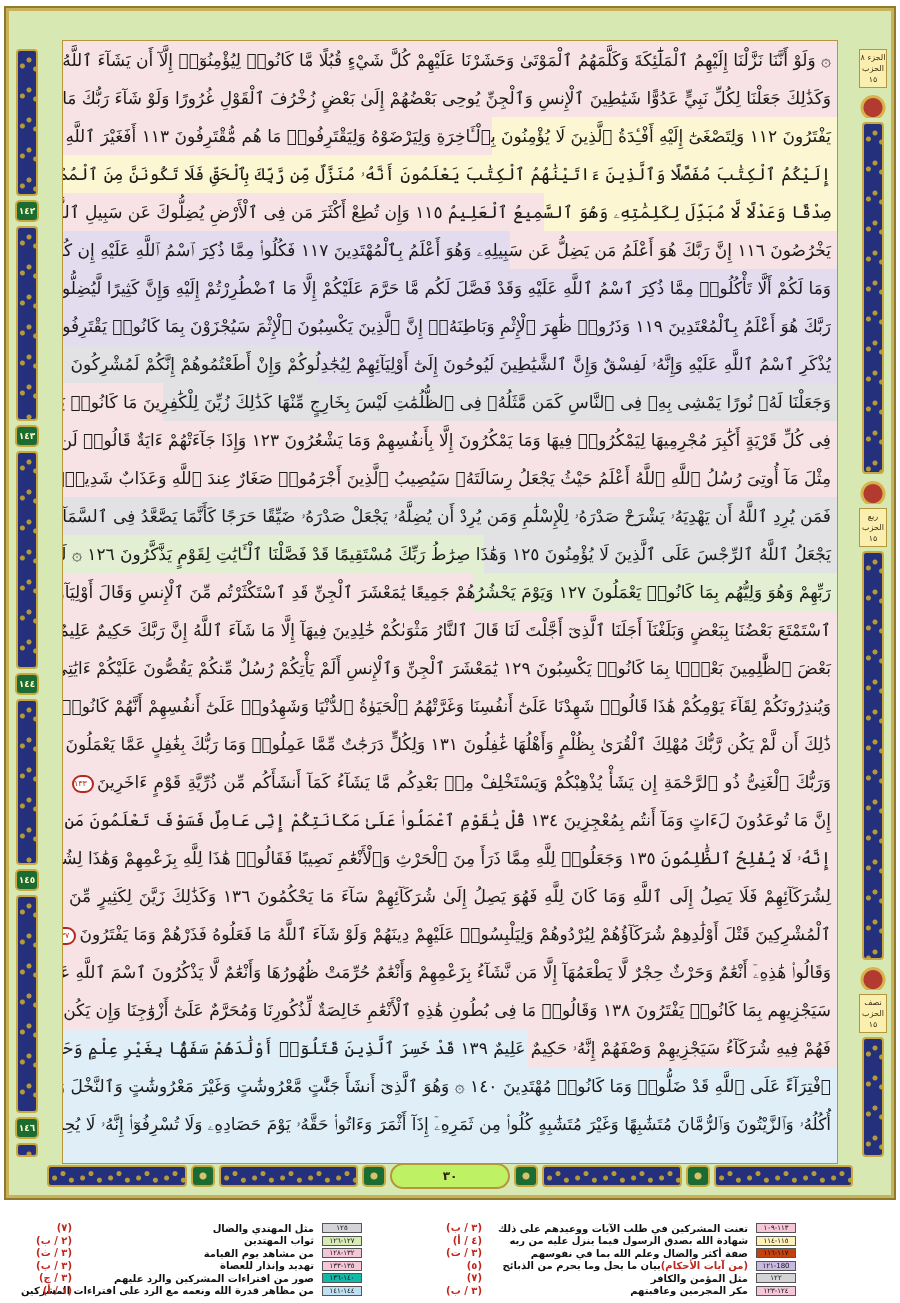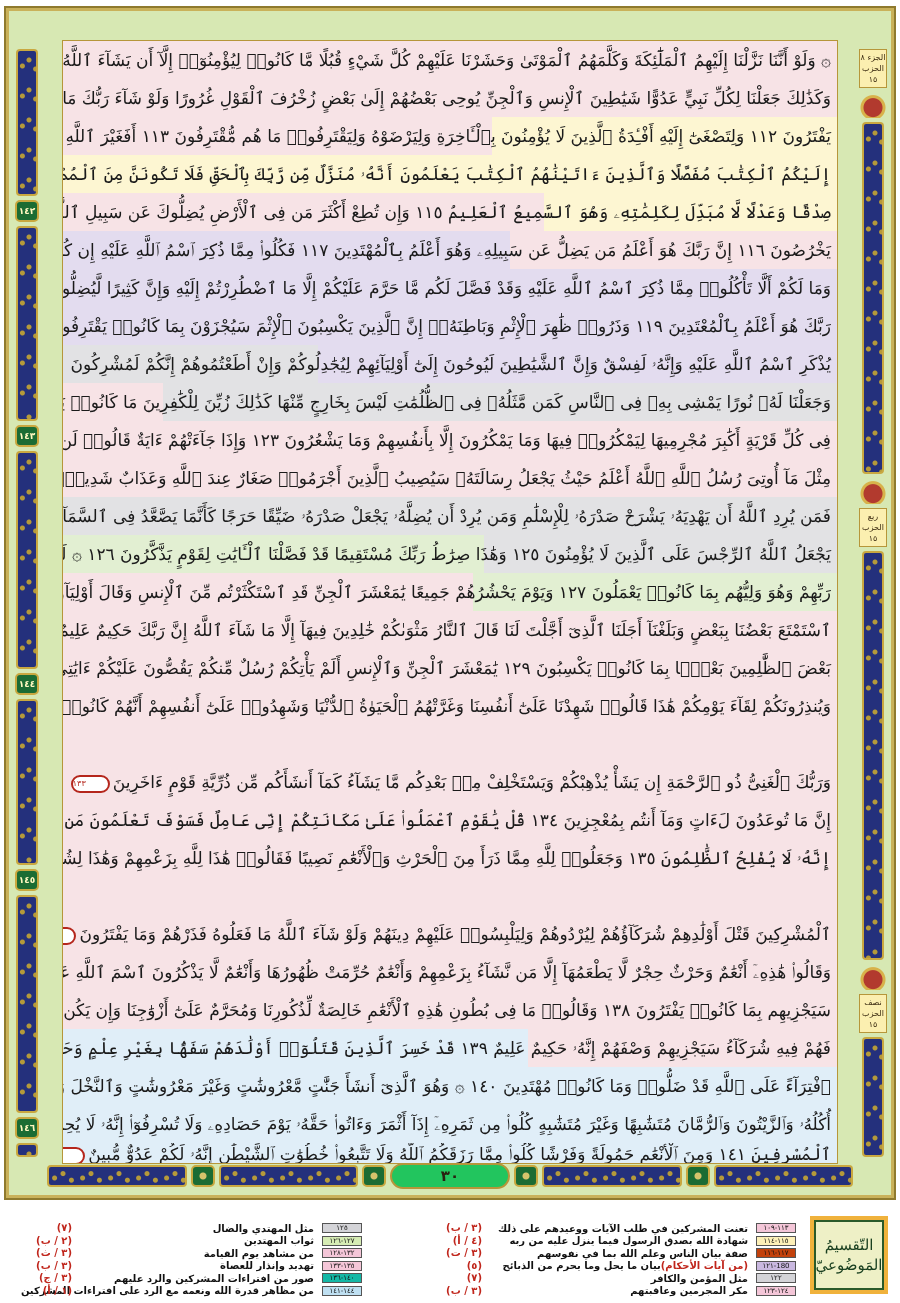--- a/index.html
+++ b/index.html
@@ -48,23 +48,23 @@
     background-image: radial-gradient(circle at 50% 50%, #d6c36b 0 3px, transparent 4px);
   }
   .title-cartouche {
     flex: 0 0 150px; height: 26px;
     background: #fbefb0; border: 2px solid #b6963a; border-radius: 14px;
     display: flex; align-items: center; justify-content: center;
     font-family: "DejaVu Serif", serif; font-size: 14px; color: #2a2010;
   }
   .page-cartouche {
     flex: 0 0 120px; height: 26px;
-    background: #22c55e; border: 2px solid #b6963a; border-radius: 14px;
+    background: #bef264; border: 2px solid #b6963a; border-radius: 14px;
     display: flex; align-items: center; justify-content: center;
-    font-family: "DejaVu Sans", sans-serif; font-size: 15px; font-weight: bold; color: #2a2010;
+    font-family: "DejaVu Sans", sans-serif; font-size: 12px; font-weight: bold; color: #2a2010;
   }
 
   .side-medal {
     width: 24px; height: 22px; flex: 0 0 auto;
     background: #1b6c33; border: 2px solid #c9a840; border-radius: 5px;
     color: #fff7c0; font-size: 9px; font-weight: bold;
     display: flex; align-items: center; justify-content: center;
   }
   .side-info {
     width: 28px; flex: 0 0 auto;
@@ -84,21 +84,21 @@
     overflow: hidden;
   }
   .section-bg { position: absolute; }
   .verse-line {
     position: absolute; left: 0; right: 0; height: 38px;
     direction: rtl; text-align: justify; text-align-last: justify;
     font-family: "DejaVu Serif", serif; font-size: 17px; color: #1a1a1a;
     padding: 0 6px; line-height: 38px; white-space: nowrap; overflow: hidden;
   }
   .ayah-marker {
-    display: inline-block; width: 39px; height: 18px; border-radius: 9px;
+    display: inline-block; width: 22px; height: 18px; border-radius: 9px;
     border: 2px solid #b5261c; background: #fff; color: #b5261c;
     font-size: 8px; line-height: 14px; text-align: center; vertical-align: middle;
     direction: ltr; margin: 0 3px; font-family: "DejaVu Sans", sans-serif;
   }
 
   
   .legend {
     position: absolute; left: 0; top: 1208px; width: 900px; height: 95px;
     font-family: "DejaVu Sans", sans-serif;
   }
@@ -212,52 +212,47 @@
   <div class="verse-line" style="top:304px"><span>يُذْكَرِ ٱسْمُ ٱللَّهِ عَلَيْهِ وَإِنَّهُۥ لَفِسْقٌ وَإِنَّ ٱلشَّيَٰطِينَ لَيُوحُونَ إِلَىٰٓ أَوْلِيَآئِهِمْ لِيُجَٰدِلُوكُمْ وَإِنْ أَطَعْتُمُوهُمْ إِنَّكُمْ لَمُشْرِكُونَ ١٢١ أَوَمَن كَانَ مَيْتًا فَأَحْيَيْنَٰهُ</span></div>
   <div class="verse-line" style="top:342px"><span>وَجَعَلْنَا لَهُۥ نُورًا يَمْشِى بِهِۦ فِى ٱلنَّاسِ كَمَن مَّثَلُهُۥ فِى ٱلظُّلُمَٰتِ لَيْسَ بِخَارِجٍ مِّنْهَا كَذَٰلِكَ زُيِّنَ لِلْكَٰفِرِينَ مَا كَانُوا۟ يَعْمَلُونَ ١٢٢ وَكَذَٰلِكَ جَعَلْنَا</span></div>
   <div class="verse-line" style="top:380px"><span>فِى كُلِّ قَرْيَةٍ أَكَٰبِرَ مُجْرِمِيهَا لِيَمْكُرُوا۟ فِيهَا وَمَا يَمْكُرُونَ إِلَّا بِأَنفُسِهِمْ وَمَا يَشْعُرُونَ ١٢٣ وَإِذَا جَآءَتْهُمْ ءَايَةٌ قَالُوا۟ لَن نُّؤْمِنَ حَتَّىٰ نُؤْتَىٰ</span></div>
   <div class="verse-line" style="top:418px"><span>مِثْلَ مَآ أُوتِىَ رُسُلُ ٱللَّهِ ٱللَّهُ أَعْلَمُ حَيْثُ يَجْعَلُ رِسَالَتَهُۥ سَيُصِيبُ ٱلَّذِينَ أَجْرَمُوا۟ صَغَارٌ عِندَ ٱللَّهِ وَعَذَابٌ شَدِيدٌۢ بِمَا كَانُوا۟ يَمْكُرُونَ</span></div>
   <div class="verse-line" style="top:456px"><span>فَمَن يُرِدِ ٱللَّهُ أَن يَهْدِيَهُۥ يَشْرَحْ صَدْرَهُۥ لِلْإِسْلَٰمِ وَمَن يُرِدْ أَن يُضِلَّهُۥ يَجْعَلْ صَدْرَهُۥ ضَيِّقًا حَرَجًا كَأَنَّمَا يَصَّعَّدُ فِى ٱلسَّمَآءِ كَذَٰلِكَ</span></div>
   <div class="verse-line" style="top:494px"><span>يَجْعَلُ ٱللَّهُ ٱلرِّجْسَ عَلَى ٱلَّذِينَ لَا يُؤْمِنُونَ ١٢٥ وَهَٰذَا صِرَٰطُ رَبِّكَ مُسْتَقِيمًا قَدْ فَصَّلْنَا ٱلْـَٔايَٰتِ لِقَوْمٍ يَذَّكَّرُونَ ١٢٦ ۞ لَهُمْ دَارُ ٱلسَّلَٰمِ عِندَ</span></div>
   <div class="verse-line" style="top:532px"><span>رَبِّهِمْ وَهُوَ وَلِيُّهُم بِمَا كَانُوا۟ يَعْمَلُونَ ١٢٧ وَيَوْمَ يَحْشُرُهُمْ جَمِيعًا يَٰمَعْشَرَ ٱلْجِنِّ قَدِ ٱسْتَكْثَرْتُم مِّنَ ٱلْإِنسِ وَقَالَ أَوْلِيَآؤُهُم مِّنَ ٱلْإِنسِ رَبَّنَا</span></div>
   <div class="verse-line" style="top:570px"><span>ٱسْتَمْتَعَ بَعْضُنَا بِبَعْضٍ وَبَلَغْنَآ أَجَلَنَا ٱلَّذِىٓ أَجَّلْتَ لَنَا قَالَ ٱلنَّارُ مَثْوَىٰكُمْ خَٰلِدِينَ فِيهَآ إِلَّا مَا شَآءَ ٱللَّهُ إِنَّ رَبَّكَ حَكِيمٌ عَلِيمٌ ١٢٨ وَكَذَٰلِكَ نُوَلِّى</span></div>
   <div class="verse-line" style="top:608px"><span>بَعْضَ ٱلظَّٰلِمِينَ بَعْضًۢا بِمَا كَانُوا۟ يَكْسِبُونَ ١٢٩ يَٰمَعْشَرَ ٱلْجِنِّ وَٱلْإِنسِ أَلَمْ يَأْتِكُمْ رُسُلٌ مِّنكُمْ يَقُصُّونَ عَلَيْكُمْ ءَايَٰتِى</span></div>
   <div class="verse-line" style="top:646px"><span>وَيُنذِرُونَكُمْ لِقَآءَ يَوْمِكُمْ هَٰذَا قَالُوا۟ شَهِدْنَا عَلَىٰٓ أَنفُسِنَا وَغَرَّتْهُمُ ٱلْحَيَوٰةُ ٱلدُّنْيَا وَشَهِدُوا۟ عَلَىٰٓ أَنفُسِهِمْ أَنَّهُمْ كَانُوا۟ كَٰفِرِينَ</span></div>
+  <div class="verse-line" style="top:684px"><span>ذَٰلِكَ أَن لَّمْ يَكُن رَّبُّكَ مُهْلِكَ ٱلْقُرَىٰ بِظُلْمٍ وَأَهْلُهَا غَٰفِلُونَ ١٣١ وَلِكُلٍّ دَرَجَٰتٌ مِّمَّا عَمِلُوا۟ وَمَا رَبُّكَ بِغَٰفِلٍ عَمَّا يَعْمَلُونَ</span></div>
   <div class="verse-line" style="top:722px"><span>وَرَبُّكَ ٱلْغَنِىُّ ذُو ٱلرَّحْمَةِ إِن يَشَأْ يُذْهِبْكُمْ وَيَسْتَخْلِفْ مِنۢ بَعْدِكُم مَّا يَشَآءُ كَمَآ أَنشَأَكُم مِّن ذُرِّيَّةِ قَوْمٍ ءَاخَرِينَ</span><span class="ayah-marker">١٣٣</span></div>
   <div class="verse-line" style="top:760px"><span>إِنَّ مَا تُوعَدُونَ لَءَاتٍ وَمَآ أَنتُم بِمُعْجِزِينَ ١٣٤ قُلْ يَٰقَوْمِ ٱعْمَلُوا۟ عَلَىٰ مَكَانَتِكُمْ إِنِّى عَامِلٌ فَسَوْفَ تَعْلَمُونَ مَن تَكُونُ لَهُۥ عَٰقِبَةُ ٱلدَّارِ</span></div>
   <div class="verse-line" style="top:798px"><span>إِنَّهُۥ لَا يُفْلِحُ ٱلظَّٰلِمُونَ ١٣٥ وَجَعَلُوا۟ لِلَّهِ مِمَّا ذَرَأَ مِنَ ٱلْحَرْثِ وَٱلْأَنْعَٰمِ نَصِيبًا فَقَالُوا۟ هَٰذَا لِلَّهِ بِزَعْمِهِمْ وَهَٰذَا لِشُرَكَآئِنَا فَمَا كَانَ</span></div>
+  <div class="verse-line" style="top:836px"><span>لِشُرَكَآئِهِمْ فَلَا يَصِلُ إِلَى ٱللَّهِ وَمَا كَانَ لِلَّهِ فَهُوَ يَصِلُ إِلَىٰ شُرَكَآئِهِمْ سَآءَ مَا يَحْكُمُونَ ١٣٦ وَكَذَٰلِكَ زَيَّنَ لِكَثِيرٍ مِّنَ</span></div>
   <div class="verse-line" style="top:874px"><span>ٱلْمُشْرِكِينَ قَتْلَ أَوْلَٰدِهِمْ شُرَكَآؤُهُمْ لِيُرْدُوهُمْ وَلِيَلْبِسُوا۟ عَلَيْهِمْ دِينَهُمْ وَلَوْ شَآءَ ٱللَّهُ مَا فَعَلُوهُ فَذَرْهُمْ وَمَا يَفْتَرُونَ</span><span class="ayah-marker">١٣٧</span></div>
   <div class="verse-line" style="top:912px"><span>وَقَالُوا۟ هَٰذِهِۦٓ أَنْعَٰمٌ وَحَرْثٌ حِجْرٌ لَّا يَطْعَمُهَآ إِلَّا مَن نَّشَآءُ بِزَعْمِهِمْ وَأَنْعَٰمٌ حُرِّمَتْ ظُهُورُهَا وَأَنْعَٰمٌ لَّا يَذْكُرُونَ ٱسْمَ ٱللَّهِ عَلَيْهَا ٱفْتِرَآءً عَلَيْهِ</span></div>
   <div class="verse-line" style="top:950px"><span>سَيَجْزِيهِم بِمَا كَانُوا۟ يَفْتَرُونَ ١٣٨ وَقَالُوا۟ مَا فِى بُطُونِ هَٰذِهِ ٱلْأَنْعَٰمِ خَالِصَةٌ لِّذُكُورِنَا وَمُحَرَّمٌ عَلَىٰٓ أَزْوَٰجِنَا وَإِن يَكُن مَّيْتَةً</span></div>
   <div class="verse-line" style="top:988px"><span>فَهُمْ فِيهِ شُرَكَآءُ سَيَجْزِيهِمْ وَصْفَهُمْ إِنَّهُۥ حَكِيمٌ عَلِيمٌ ١٣٩ قَدْ خَسِرَ ٱلَّذِينَ قَتَلُوٓا۟ أَوْلَٰدَهُمْ سَفَهًۢا بِغَيْرِ عِلْمٍ وَحَرَّمُوا۟ مَا رَزَقَهُمُ ٱللَّهُ</span></div>
   <div class="verse-line" style="top:1026px"><span>ٱفْتِرَآءً عَلَى ٱللَّهِ قَدْ ضَلُّوا۟ وَمَا كَانُوا۟ مُهْتَدِينَ ١٤٠ ۞ وَهُوَ ٱلَّذِىٓ أَنشَأَ جَنَّٰتٍ مَّعْرُوشَٰتٍ وَغَيْرَ مَعْرُوشَٰتٍ وَٱلنَّخْلَ وَٱلزَّرْعَ مُخْتَلِفًا</span></div>
   <div class="verse-line" style="top:1064px"><span>أُكُلُهُۥ وَٱلزَّيْتُونَ وَٱلرُّمَّانَ مُتَشَٰبِهًا وَغَيْرَ مُتَشَٰبِهٍ كُلُوا۟ مِن ثَمَرِهِۦٓ إِذَآ أَثْمَرَ وَءَاتُوا۟ حَقَّهُۥ يَوْمَ حَصَادِهِۦ وَلَا تُسْرِفُوٓا۟ إِنَّهُۥ لَا يُحِبُّ</span></div>
-  <div class="verse-line" style="top:1102px;height:22px;line-height:22px"><span>ٱلْمُسْرِفِينَ ١٤١ وَمِنَ ٱلْأَنْعَٰمِ حَمُولَةً وَفَرْشًا كُلُوا۟ مِمَّا رَزَقَكُمُ ٱللَّهُ وَلَا تَتَّبِعُوا۟ خُطُوَٰتِ ٱلشَّيْطَٰنِ إِنَّهُۥ لَكُمْ عَدُوٌّ مُّبِينٌ</span><span class="ayah-marker">١٤٢</span></div>
 </div>
 
 <div class="legend">
-  <div class="legend-logo">
-    <div class="legend-logo-inner">
-      <div>التّقسيمُ</div>
-      <div>المَوضُوعيّ</div>
-    </div>
-  </div>
 
   <div class="legend-col" style="right:104px">
     <div class="legend-row">
         <span class="range-box" style="background:#f4c6d8">١١٣-١٠٩</span>
         <span>تعنت المشركين في طلب الآيات ووعيدهم على ذلك</span>
       </div>
     <div class="legend-row">
         <span class="range-box" style="background:#fdf0b8">١١٥-١١٤</span>
         <span>شهادة الله بصدق الرسول فيما ينزل عليه من ربه</span>
       </div>
     <div class="legend-row">
         <span class="range-box" style="background:#c2410c">١١٧-١١٦</span>
-        <span>صفة بيان الناس وعلم الله بما في نفوسهم</span>
+        <span>صفة أكثر والضال وعلم الله بما في نفوسهم</span>
       </div>
     <div class="legend-row">
         <span class="range-box" style="background:#c9b8e0">١٢١-180</span>
         <span style="color:#c0261c;margin-left:0">(من آيات الأحكام)</span>
         <span>بيان ما يحل وما يحرم من الذبائح</span>
       </div>
     <div class="legend-row">
         <span class="range-box" style="background:#d4d4d8">١٢٢</span>
         <span>مثل المؤمن والكافر</span>
       </div>

